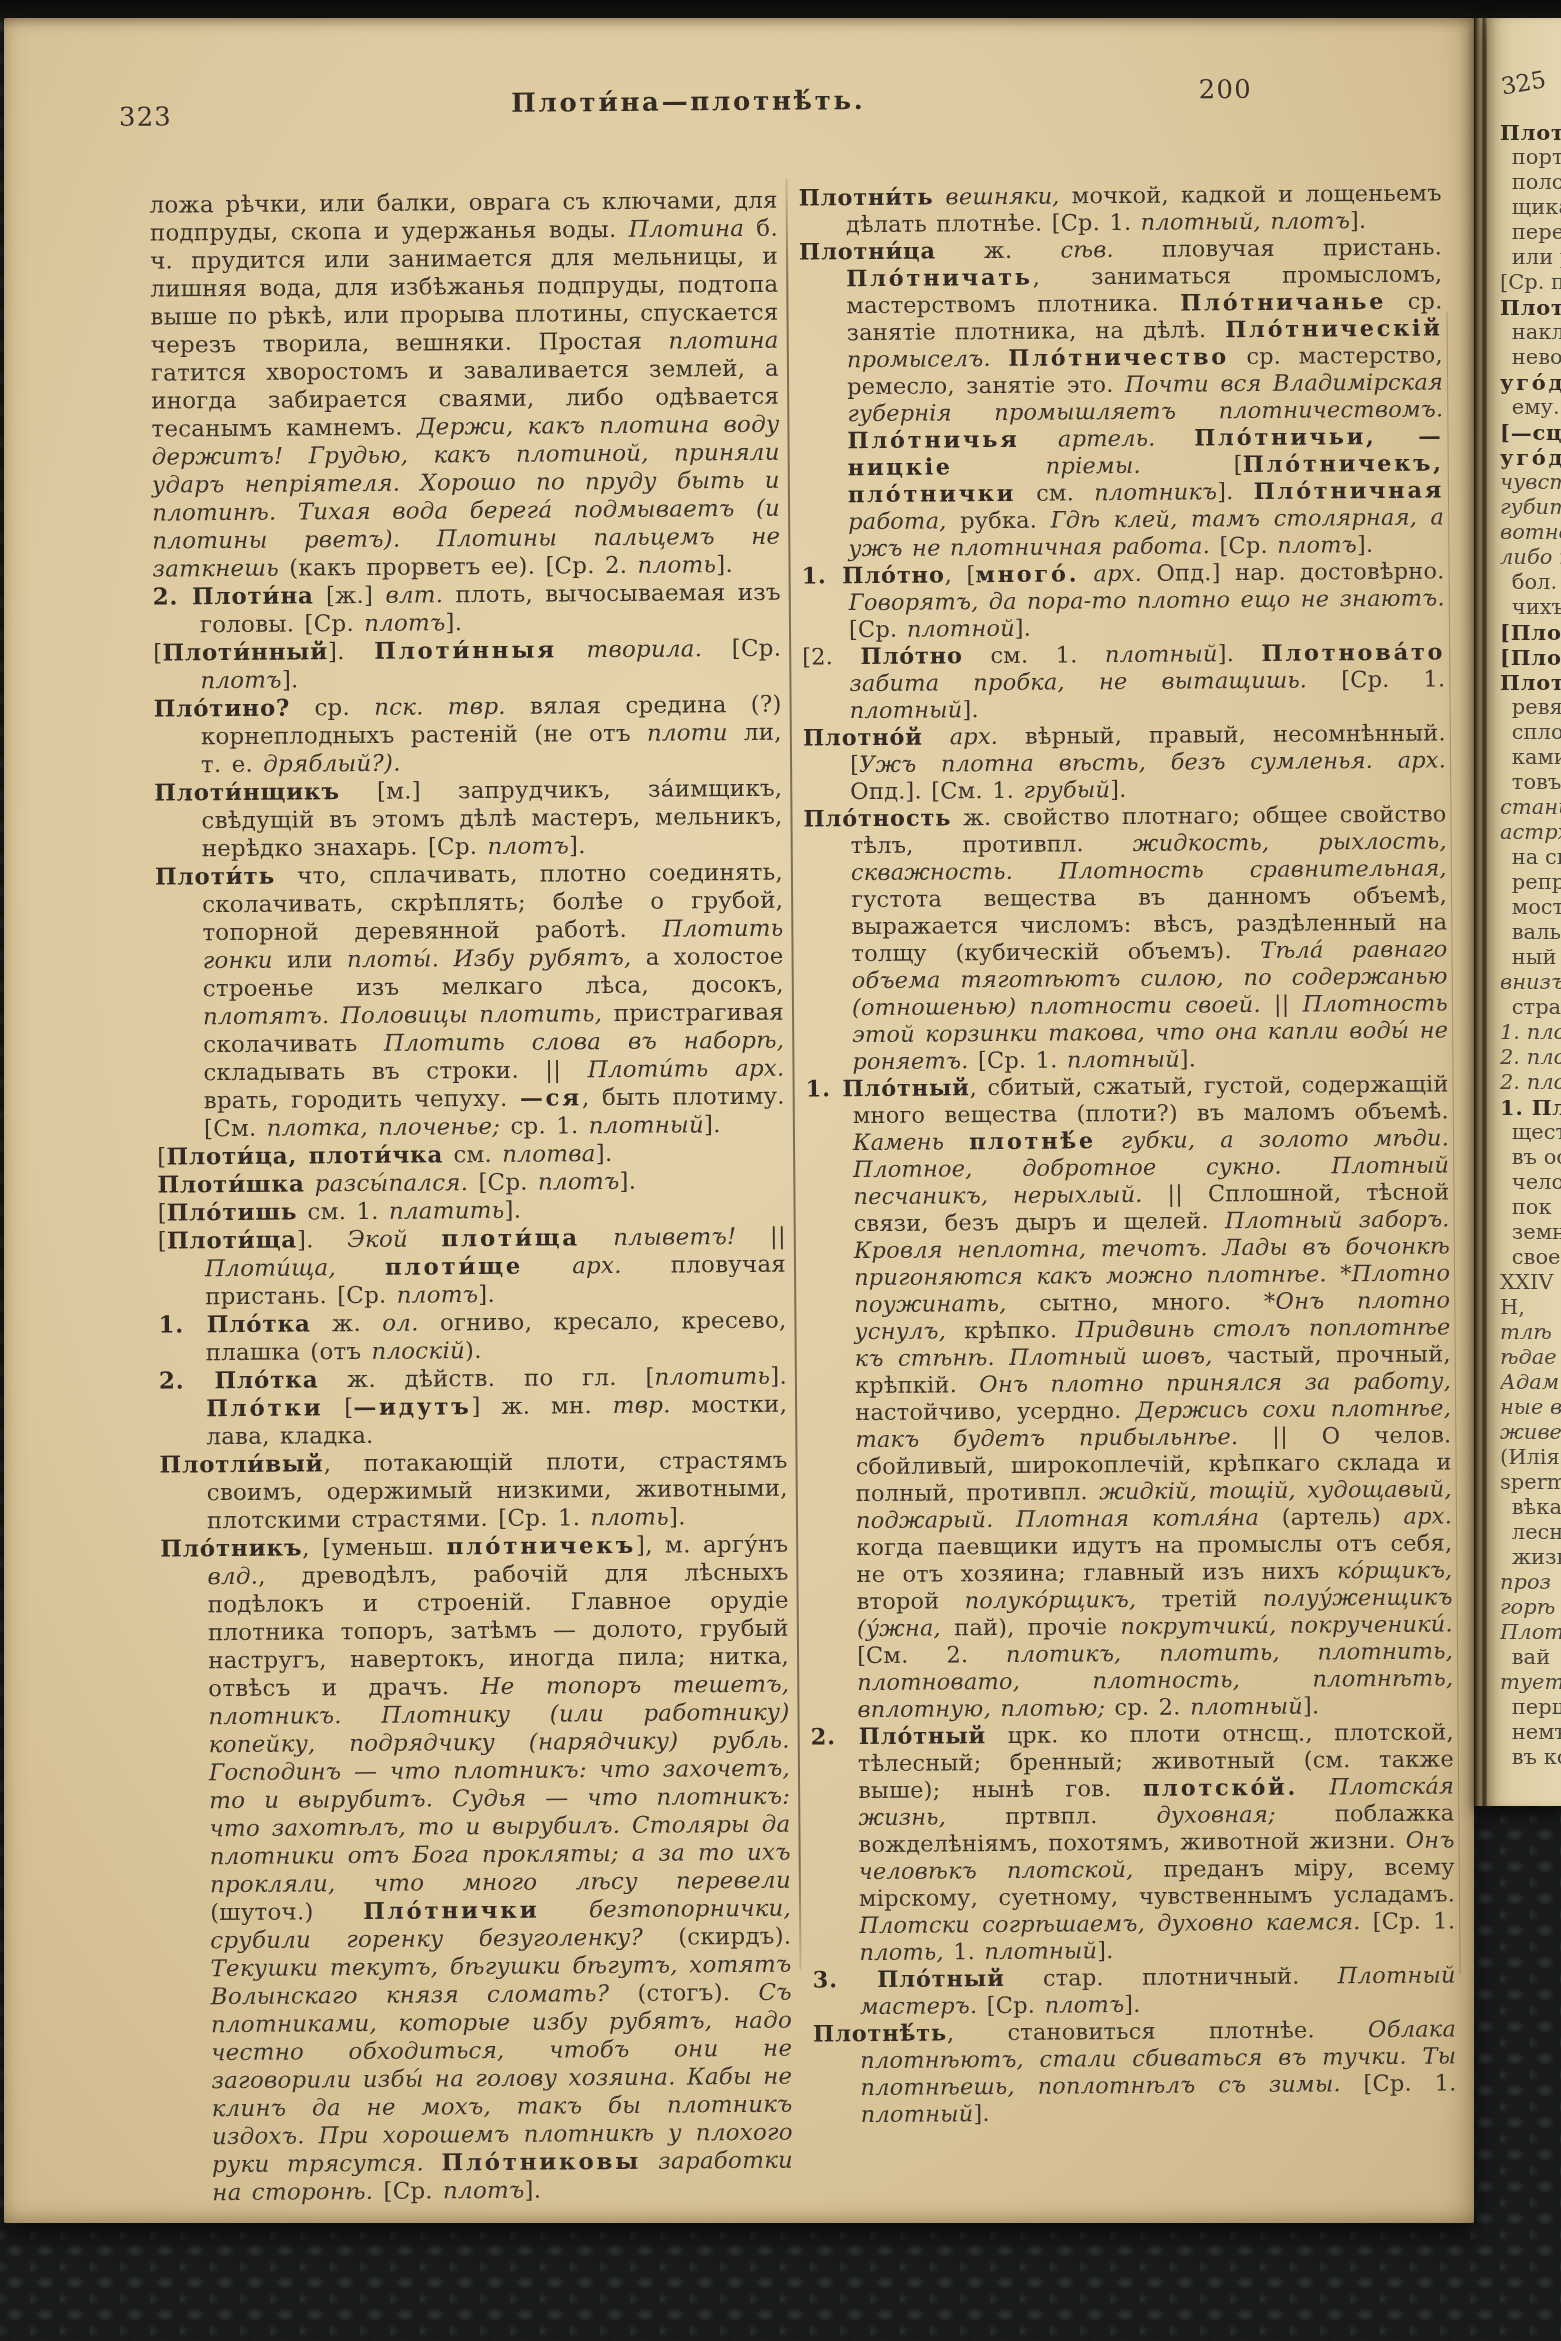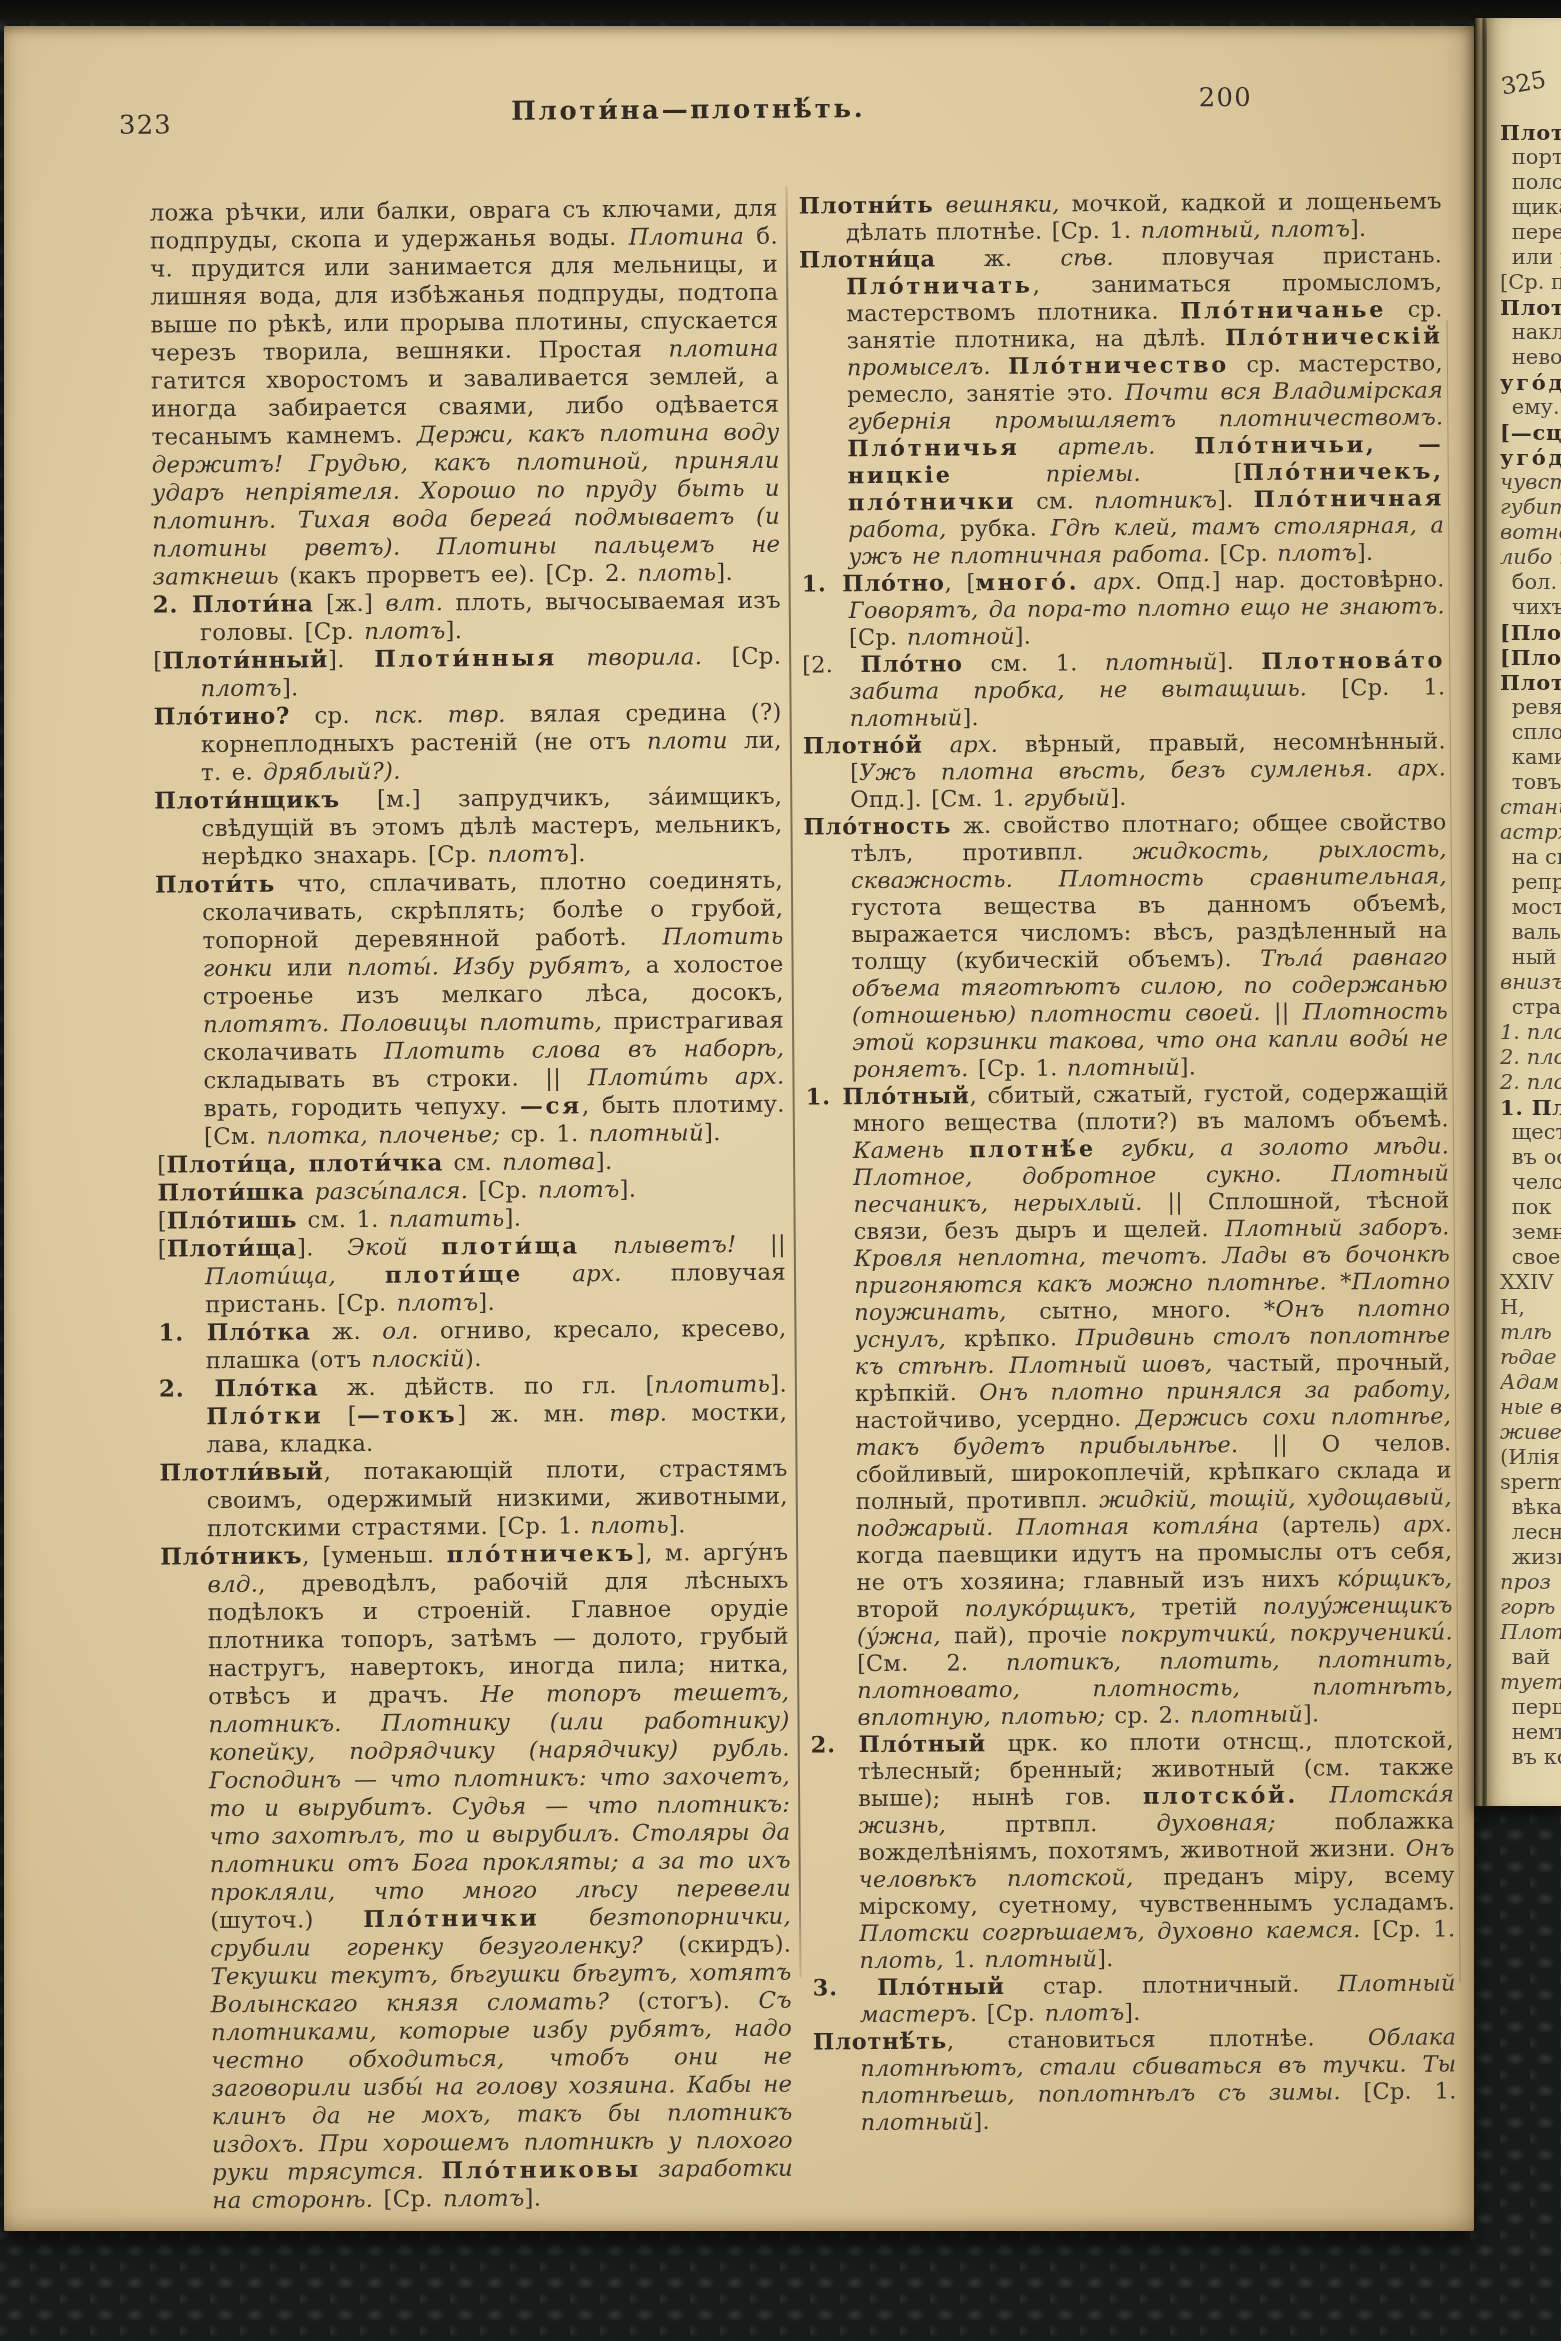--- a/index.html
+++ b/index.html
@@ -25,21 +25,20 @@
   .main-page{
     position:absolute;left:4.3px;top:18px;width:1470px;height:2205px;
     border-radius:2.1px;
     background:radial-gradient(ellipse at 45% 38%, #e5d4ad 0%, #ddc99f 55%, #ccb689 100%);
     box-shadow:
       0 11.8px 24px rgba(0,0,0,.65),
       inset 0 8.6px 11.8px -6.4px rgba(90,70,40,.6),
       inset -18px 0 29.5px -13px rgba(115,92,58,.55),
       inset 14px 0 26px -15px rgba(115,92,58,.4),
       inset 0 -13px 19.3px -10.7px rgba(115,92,58,.5);
-    margin-top: 8px;
   }
   .page-inner{
     position:absolute;left:0;top:0;width:100%;height:100%;
     transform:rotate(-0.45deg);transform-origin:50% 45%;
     color:#3a332b;
   }
   .pagenum{
     position:absolute;font-size:26px;color:#38302a;letter-spacing:1.1px;
   }
   .pn-left{left:122px;top:79px;}
@@ -110,21 +109,21 @@
         <div class="entry"><span class="rb">2. Плоти́на</span><span class="rn"> [ж.] </span><span class="ri">влт.</span><span class="rn"> плоть, вычосываемая изъ головы. [Ср. </span><span class="ri">плотъ</span><span class="rn">].</span></div>
         <div class="entry"><span class="rn">[</span><span class="rb">Плоти́нный</span><span class="rn">]. </span><span class="rs">Плоти́нныя</span><span class="ri"> творила.</span><span class="rn"> [Ср. </span><span class="ri">плотъ</span><span class="rn">].</span></div>
         <div class="entry"><span class="rb">Пло́тино?</span><span class="rn"> ср. </span><span class="ri">пск. твр.</span><span class="rn"> вялая средина (?) корнеплодныхъ растеній (не отъ </span><span class="ri">плоти</span><span class="rn"> ли, т. е. </span><span class="ri">дряблый?).</span></div>
         <div class="entry"><span class="rb">Плоти́нщикъ</span><span class="rn"> [м.] запрудчикъ, за́имщикъ, свѣдущій въ этомъ дѣлѣ мастеръ, мельникъ, нерѣдко знахарь. [Ср. </span><span class="ri">плотъ</span><span class="rn">].</span></div>
         <div class="entry"><span class="rb">Плоти́ть</span><span class="rn"> что, сплачивать, плотно соединять, сколачивать, скрѣплять; болѣе о грубой, топорной деревянной работѣ. </span><span class="ri">Плотить гонки</span><span class="rn"> или </span><span class="ri">плоты́. Избу рубятъ,</span><span class="rn"> а холостое строенье изъ мелкаго лѣса, досокъ, </span><span class="ri">плотятъ. Половицы плотить,</span><span class="rn"> пристрагивая сколачивать </span><span class="ri">Плотить слова въ наборѣ,</span><span class="rn"> складывать въ строки. || </span><span class="ri">Плоти́ть арх.</span><span class="rn"> врать, городить чепуху. </span><span class="rs">—ся</span><span class="rn">, быть плотиму. [См. </span><span class="ri">плотка, плоченье;</span><span class="rn"> ср. 1. </span><span class="ri">плотный</span><span class="rn">].</span></div>
         <div class="entry"><span class="rn">[</span><span class="rb">Плоти́ца, плоти́чка</span><span class="rn"> см. </span><span class="ri">плотва</span><span class="rn">].</span></div>
         <div class="entry"><span class="rb">Плоти́шка</span><span class="ri"> разсы́пался.</span><span class="rn"> [Ср. </span><span class="ri">плотъ</span><span class="rn">].</span></div>
         <div class="entry"><span class="rn">[</span><span class="rb">Пло́тишь</span><span class="rn"> см. 1. </span><span class="ri">платить</span><span class="rn">].</span></div>
         <div class="entry"><span class="rn">[</span><span class="rb">Плоти́ща</span><span class="rn">]. </span><span class="ri">Экой </span><span class="rs">плоти́ща</span><span class="ri"> плыветъ!</span><span class="rn"> || </span><span class="ri">Плоти́ща, </span><span class="rs">плоти́ще</span><span class="ri"> арх.</span><span class="rn"> пловучая пристань. [Ср. </span><span class="ri">плотъ</span><span class="rn">].</span></div>
         <div class="entry"><span class="rb">1. Пло́тка</span><span class="rn"> ж. </span><span class="ri">ол.</span><span class="rn"> огниво, кресало, кресево, плашка (отъ </span><span class="ri">плоскій</span><span class="rn">).</span></div>
-        <div class="entry"><span class="rb">2. Пло́тка</span><span class="rn"> ж. дѣйств. по гл. [</span><span class="ri">плотить</span><span class="rn">]. </span><span class="rs">Пло́тки</span><span class="rn"> [</span><span class="rs">—токъ</span><span class="rn">] ж. мн. </span><span class="ri">твр.</span><span class="rn"> мостки, лава, кладка.</span></div>
+        <div class="entry"><span class="rb">2. Пло́тка</span><span class="rn"> ж. дѣйств. по гл. [</span><span class="ri">плотить</span><span class="rn">]. </span><span class="rs">Пло́тки</span><span class="rn"> [</span><span class="rs">—идутъ</span><span class="rn">] ж. мн. </span><span class="ri">твр.</span><span class="rn"> мостки, лава, кладка.</span></div>
         <div class="entry"><span class="rb">Плотли́вый</span><span class="rn">, потакающій плоти, страстямъ своимъ, одержимый низкими, животными, плотскими страстями. [Ср. 1. </span><span class="ri">плоть</span><span class="rn">].</span></div>
         <div class="entry"><span class="rb">Пло́тникъ</span><span class="rn">, [уменьш. </span><span class="rs">пло́тничекъ</span><span class="rn">], м. аргу́нъ </span><span class="ri">влд.</span><span class="rn">, древодѣлъ, рабочій для лѣсныхъ подѣлокъ и строеній. Главное орудіе плотника топоръ, затѣмъ — долото, грубый настругъ, навертокъ, иногда пила; нитка, отвѣсъ и драчъ. </span><span class="ri">Не топоръ тешетъ, плотникъ. Плотнику (или работнику) копейку, подрядчику (нарядчику) рубль. Господинъ — что плотникъ: что захочетъ, то и вырубитъ. Судья — что плотникъ: что захотѣлъ, то и вырубилъ. Столяры да плотники отъ Бога прокляты; а за то ихъ прокляли, что много лѣсу перевели </span><span class="rn">(шуточ.) </span><span class="rs">Пло́тнички</span><span class="ri"> безтопорнички, срубили горенку безуголенку?</span><span class="rn"> (скирдъ). </span><span class="ri">Текушки текутъ, бѣгушки бѣгутъ, хотятъ Волынскаго князя сломать?</span><span class="rn"> (стогъ). </span><span class="ri">Съ плотниками, которые избу рубятъ, надо честно обходиться, чтобъ они не заговорили избы́ на голову хозяина. Кабы не клинъ да не мохъ, такъ бы плотникъ издохъ. При хорошемъ плотникѣ у плохого руки трясутся. </span><span class="rs">Пло́тниковы</span><span class="ri"> заработки на сторонѣ.</span><span class="rn"> [Ср. </span><span class="ri">плотъ</span><span class="rn">].</span></div>
       </div>
     <div class="col col-right" id="col-right">
         <div class="entry"><span class="rb">Плотни́ть</span><span class="ri"> вешняки,</span><span class="rn"> мочкой, кадкой и лощеньемъ дѣлать плотнѣе. [Ср. 1. </span><span class="ri">плотный, плотъ</span><span class="rn">].</span></div>
         <div class="entry"><span class="rb">Плотни́ца</span><span class="rn"> ж. </span><span class="ri">сѣв.</span><span class="rn"> пловучая пристань. </span><span class="rs">Пло́тничать</span><span class="rn">, заниматься промысломъ, мастерствомъ плотника. </span><span class="rs">Пло́тничанье</span><span class="rn"> ср. занятіе плотника, на дѣлѣ. </span><span class="rs">Пло́тническій</span><span class="ri"> промыселъ.</span><span class="rn"> </span><span class="rs">Пло́тничество</span><span class="rn"> ср. мастерство, ремесло, занятіе это. </span><span class="ri">Почти вся Владимірская губернія промышляетъ плотничествомъ.</span><span class="rn"> </span><span class="rs">Пло́тничья</span><span class="ri"> артель.</span><span class="rn"> </span><span class="rs">Пло́тничьи, —ницкіе</span><span class="ri"> пріемы.</span><span class="rn"> [</span><span class="rs">Пло́тничекъ, пло́тнички</span><span class="rn"> см. </span><span class="ri">плотникъ</span><span class="rn">]. </span><span class="rs">Пло́тничная</span><span class="ri"> работа,</span><span class="rn"> рубка. </span><span class="ri">Гдѣ клей, тамъ столярная, а ужъ не плотничная работа.</span><span class="rn"> [Ср. </span><span class="ri">плотъ</span><span class="rn">].</span></div>
         <div class="entry"><span class="rb">1. Пло́тно</span><span class="rn">, [</span><span class="rs">много́.</span><span class="rn"> </span><span class="ri">арх.</span><span class="rn"> Опд.] нар. достовѣрно. </span><span class="ri">Говорятъ, да пора-то плотно ещо не знаютъ.</span><span class="rn"> [Ср. </span><span class="ri">плотной</span><span class="rn">].</span></div>
         <div class="entry"><span class="rn">[2. </span><span class="rb">Пло́тно</span><span class="rn"> см. 1. </span><span class="ri">плотный</span><span class="rn">]. </span><span class="rs">Плотнова́то</span><span class="ri"> забита пробка, не вытащишь.</span><span class="rn"> [Ср. 1. </span><span class="ri">плотный</span><span class="rn">].</span></div>
         <div class="entry"><span class="rb">Плотно́й</span><span class="rn"> </span><span class="ri">арх.</span><span class="rn"> вѣрный, правый, несомнѣнный. [</span><span class="ri">Ужъ плотна вѣсть, безъ сумленья. арх.</span><span class="rn"> Опд.]. [См. 1. </span><span class="ri">грубый</span><span class="rn">].</span></div>
         <div class="entry"><span class="rb">Пло́тность</span><span class="rn"> ж. свойство плотнаго; общее свойство тѣлъ, противпл. </span><span class="ri">жидкость, рыхлость, скважность. Плотность сравнительная,</span><span class="rn"> густота вещества въ данномъ объемѣ, выражается числомъ: вѣсъ, раздѣленный на толщу (кубическій объемъ). </span><span class="ri">Тѣла́ равнаго объема тяготѣютъ силою, по содержанью (отношенью) плотности своей.</span><span class="rn"> || </span><span class="ri">Плотность этой корзинки такова, что она капли воды́ не роняетъ.</span><span class="rn"> [Ср. 1. </span><span class="ri">плотный</span><span class="rn">].</span></div>

